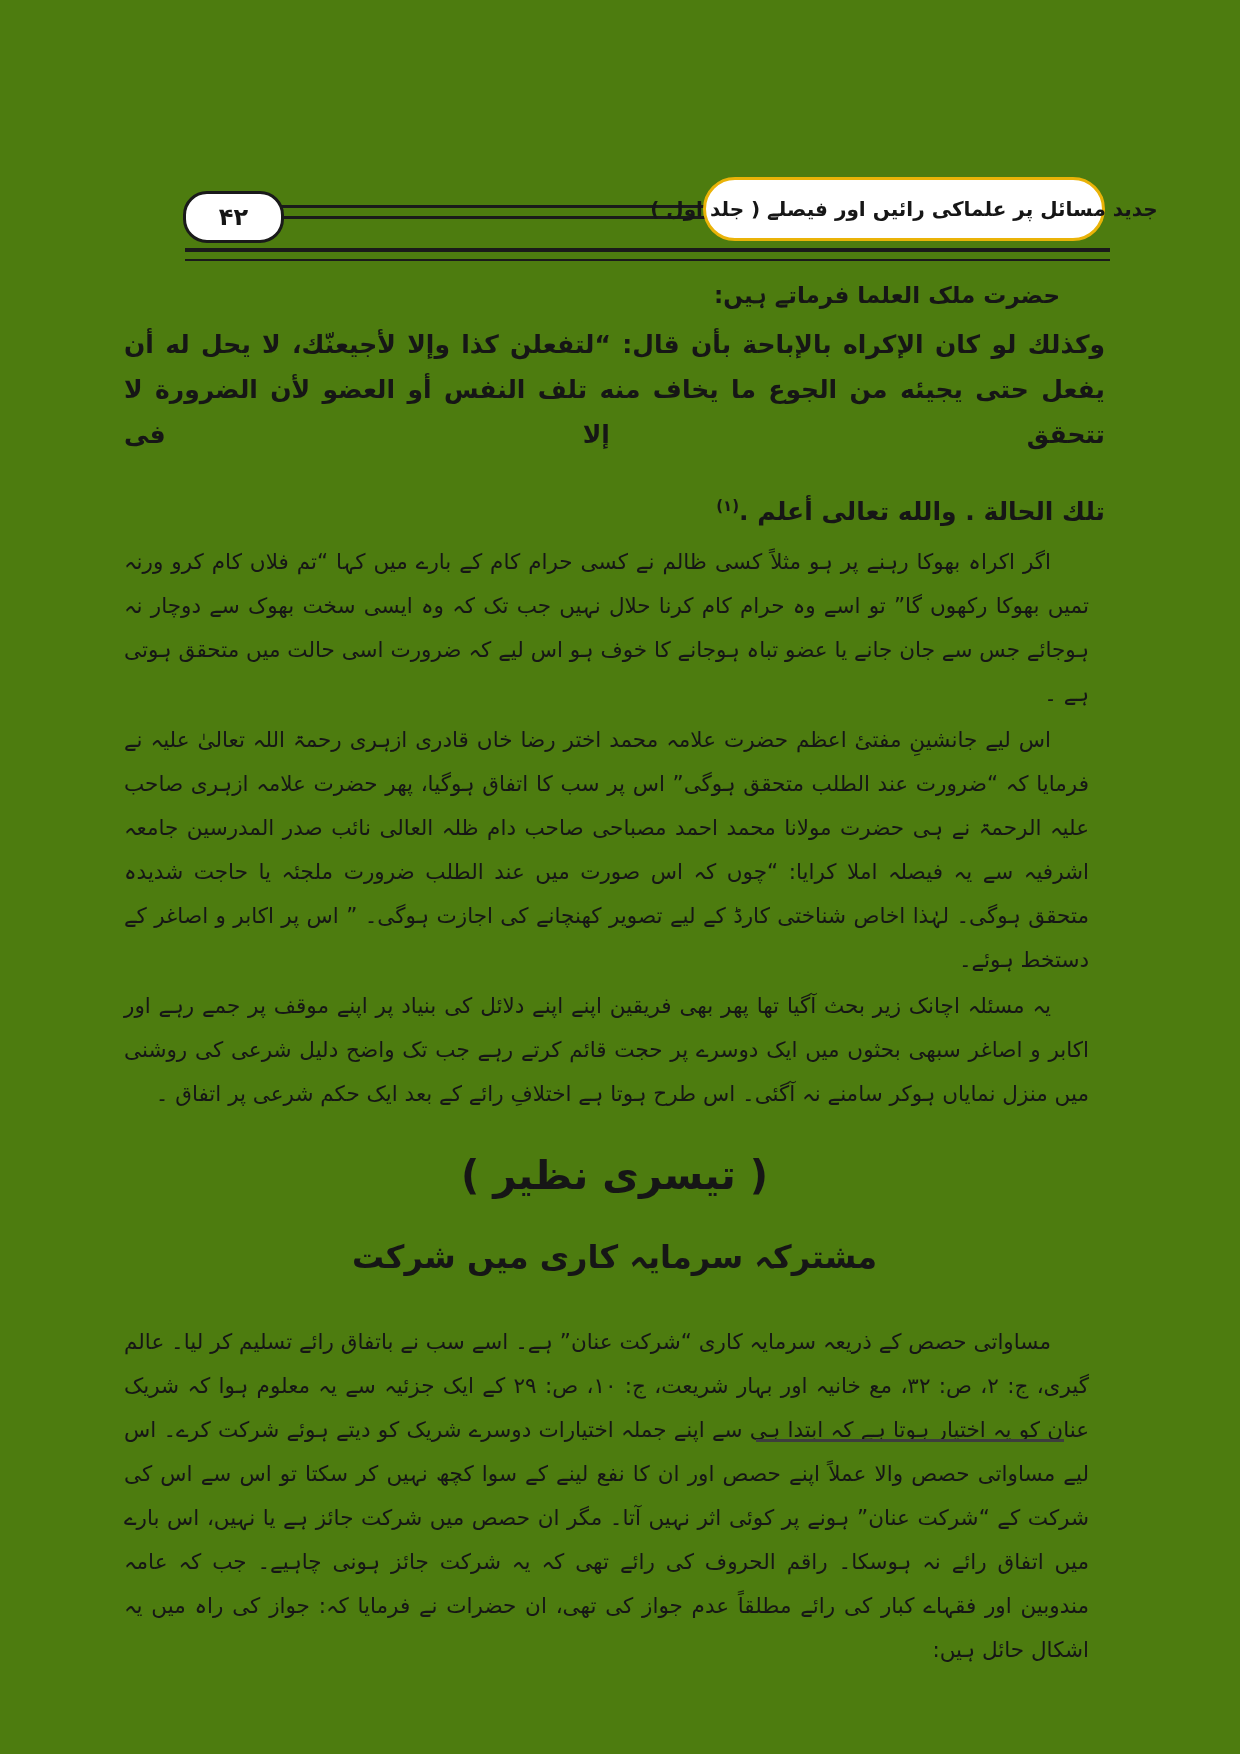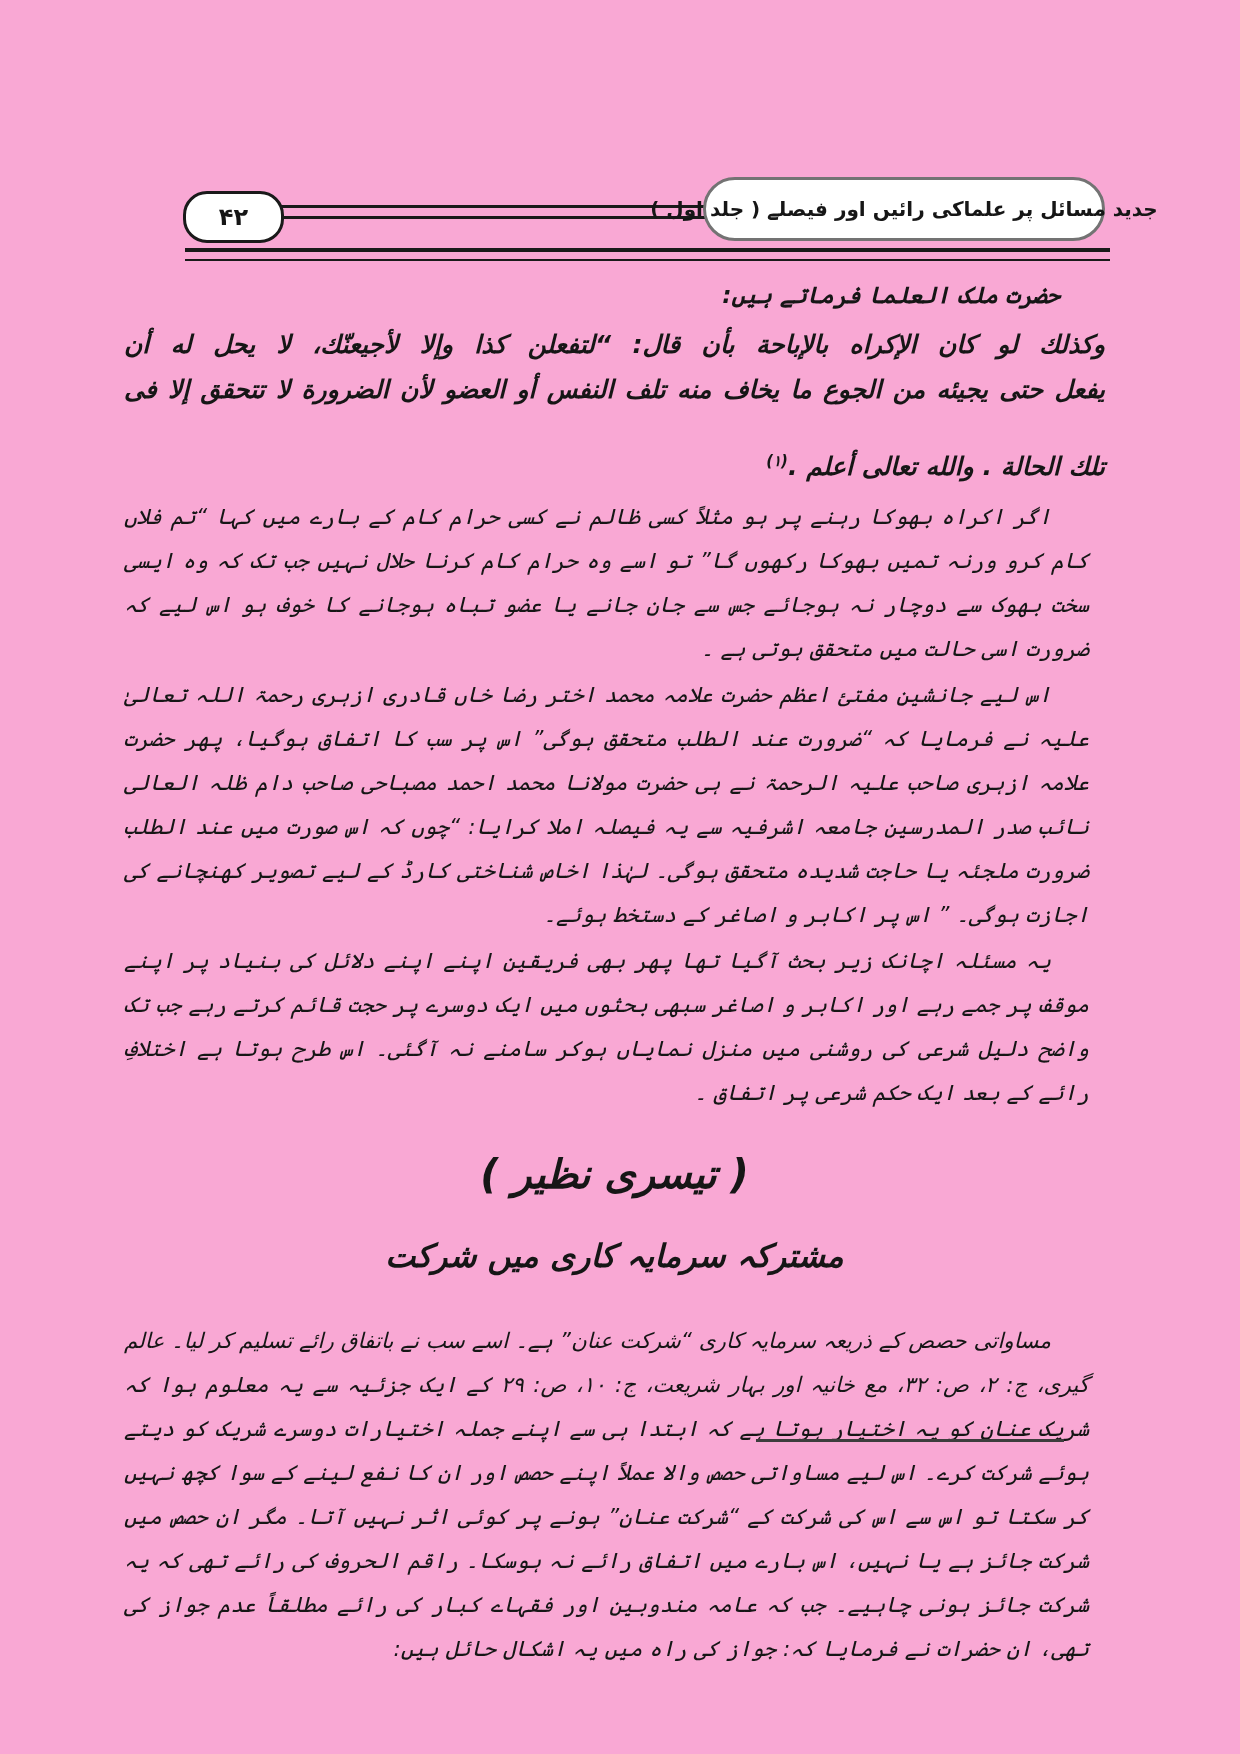--- a/index.html
+++ b/index.html
@@ -4,21 +4,21 @@
 <style>
   html, body {
     margin: 0;
     padding: 0;
     background: #ffffff;
   }
   .page {
     position: relative;
     width: 1240px;
     height: 1754px;
-    background: #f9a8d4;
+    background: #4d7c0f;
     font-family: "DejaVu Sans", sans-serif;
     color: #161616;
     direction: rtl;
     overflow: hidden;
   }
 
   
   .hdr-num-oval {
     position: absolute;
     left: 183px;
@@ -34,21 +34,21 @@
     font-weight: bold;
     background: #fff;
     z-index: 2;
   }
   .hdr-title-oval {
     position: absolute;
     right: 135px;
     top: 177px;
     width: 402px;
     height: 64px;
-    border: 3px solid #737373;
+    border: 3px solid #eab308;
     border-radius: 34px;
     display: flex;
     align-items: center;
     justify-content: center;
     font-size: 20px;
     font-weight: bold;
     padding: 0 12px;
     box-sizing: border-box;
     background: #fff;
     white-space: nowrap;
@@ -74,21 +74,20 @@
     border-bottom: 2px solid #1a1a1a;
   }
 
   
   .body-col {
     position: absolute;
     top: 270px;
     right: 135px;
     left: 124px;
     direction: rtl;
-    font-style: italic;
   }
   .intro-line {
     font-size: 23px;
     font-weight: bold;
     line-height: 50px;
     text-indent: 45px;
     margin: 0;
   }
   .arabic-quote {
     font-size: 25px;

